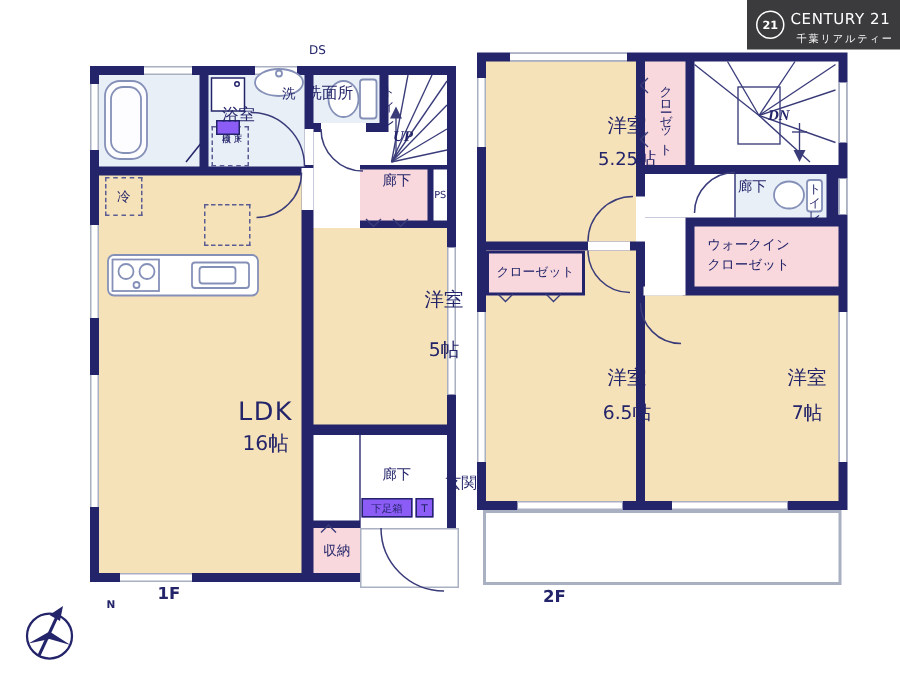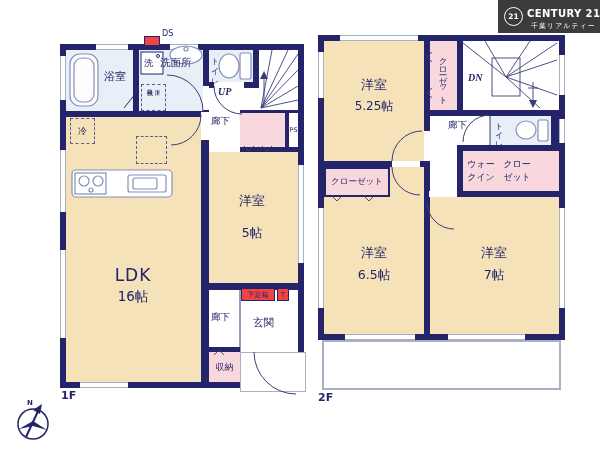--- a/index.html
+++ b/index.html
@@ -4,36 +4,36 @@
 <style>
   html,body{margin:0;padding:0;background:#ffffff;}
   .fp{position:relative;width:600px;height:450px;background:#ffffff;overflow:hidden;
       font-family:"DejaVu Sans","Liberation Sans",sans-serif;}
   .navy{position:absolute;background:#23246a;}
   .room{position:absolute;box-sizing:border-box;}
   .cream{background:#f6e2b8;}
   .pink{background:#f8d8dc;}
   .sani{background:#e8eff7;}
   .white{background:#ffffff;}
-  .lbl{position:absolute;color:#23246a;line-height:1.15;white-space:nowrap;z-index:35;}
+  .lbl{position:absolute;color:#23246a;line-height:1.15;white-space:nowrap;z-index:35;margin-left:44px;}
   .cx{transform:translateX(-50%);}
   .vert{writing-mode:vertical-rl;text-orientation:upright;letter-spacing:1px;}
   .flexc{display:flex;align-items:center;justify-content:center;text-align:center;color:#23246a;z-index:35;}
   .win-v{position:absolute;background:#fff;border-left:1px solid #a9b0c2;border-right:1px solid #a9b0c2;box-sizing:border-box;z-index:20;}
   .win-h{position:absolute;background:#fff;border-top:1px solid #a9b0c2;border-bottom:1px solid #a9b0c2;box-sizing:border-box;z-index:20;}
   .dash{position:absolute;border:1px dashed #5a5c93;box-sizing:border-box;z-index:30;}
-  .box{position:absolute;background:#ef4444;border:1.5px solid #23246a;box-sizing:border-box;z-index:32;}
+  .box{position:absolute;background:#8b5cf6;border:1.5px solid #23246a;box-sizing:border-box;z-index:32;margin-top:44px;}
   .stair-lbl{font-family:"Liberation Serif","DejaVu Serif",serif;font-style:italic;font-weight:bold;}
   svg.ol{position:absolute;left:0;top:0;z-index:30;pointer-events:none;}
   .balcony{position:absolute;background:#fff;border:2px solid #a9b0c2;box-sizing:border-box;}
   .porch{position:absolute;background:#fff;border:1px solid #a9b0c2;box-sizing:border-box;z-index:25;}
   .logo{position:absolute;left:498px;top:0;width:102px;height:33px;background:#3b3b3d;z-index:60;}
   .logo .badge{position:absolute;left:6px;top:7px;width:17px;height:17px;border:1.6px solid #fff;border-radius:50%;
                color:#fff;font-size:7.5px;font-weight:bold;display:flex;align-items:center;justify-content:center;}
-  .logo .brand{position:absolute;left:29px;top:8px;color:#fff;font-size:10px;font-weight:bold;letter-spacing:.4px;white-space:nowrap;}
+  .logo .brand{position:absolute;left:29px;top:8px;color:#fff;font-size:10px;font-weight:normal;letter-spacing:.4px;white-space:nowrap;}
   .logo .company{position:absolute;left:33px;top:21px;color:#fff;font-size:6.8px;letter-spacing:1.2px;white-space:nowrap;}
   .wm{position:absolute;left:156px;top:211px;font-size:17px;font-weight:bold;letter-spacing:1px;
       color:rgba(135,135,142,0.55);z-index:50;white-space:nowrap;}
   .flr{font-size:11px;font-weight:600;}
 </style>
 </head>
 <body>
 
 <div class="fp">
 
@@ -229,21 +229,21 @@
   <span class="lbl flr" style="left:61px;top:390px">1F</span>
 
   <span class="lbl cx" style="left:374px;top:78px;font-size:13px">洋室</span>
   <span class="lbl cx" style="left:374px;top:100px;font-size:12px">5.25帖</span>
   <div class="flexc" style="position:absolute;left:430px;top:41px;width:27px;height:69px">
     <span class="vert" style="font-size:8.5px;letter-spacing:0">クローゼット</span>
   </div>
   <span class="lbl stair-lbl" style="left:468px;top:72px;font-size:10px">DN</span>
   <span class="lbl" style="left:448px;top:120px;font-size:9.5px">廊下</span>
   <span class="lbl vert" style="left:494px;top:117px;font-size:8px;height:28px;letter-spacing:0">トイレ</span>
-  <div class="flexc" style="position:absolute;left:463px;top:151px;width:72px;height:40px;flex-direction:row;font-size:9px;line-height:1.45">
+  <div class="flexc" style="position:absolute;left:463px;top:151px;width:72px;height:40px;flex-direction:column;font-size:9px;line-height:1.45">
     <span>ウォークイン</span>
     <span>クローゼット</span>
   </div>
   <div class="flexc" style="position:absolute;left:324px;top:167px;width:66px;height:30px;font-size:8.5px">
     <span>クローゼット</span>
   </div>
   <span class="lbl cx" style="left:374px;top:246px;font-size:13px">洋室</span>
   <span class="lbl cx" style="left:374px;top:268px;font-size:12.5px">6.5帖</span>
   <span class="lbl cx" style="left:494px;top:246px;font-size:13px">洋室</span>
   <span class="lbl cx" style="left:494px;top:268px;font-size:12.5px">7帖</span>

